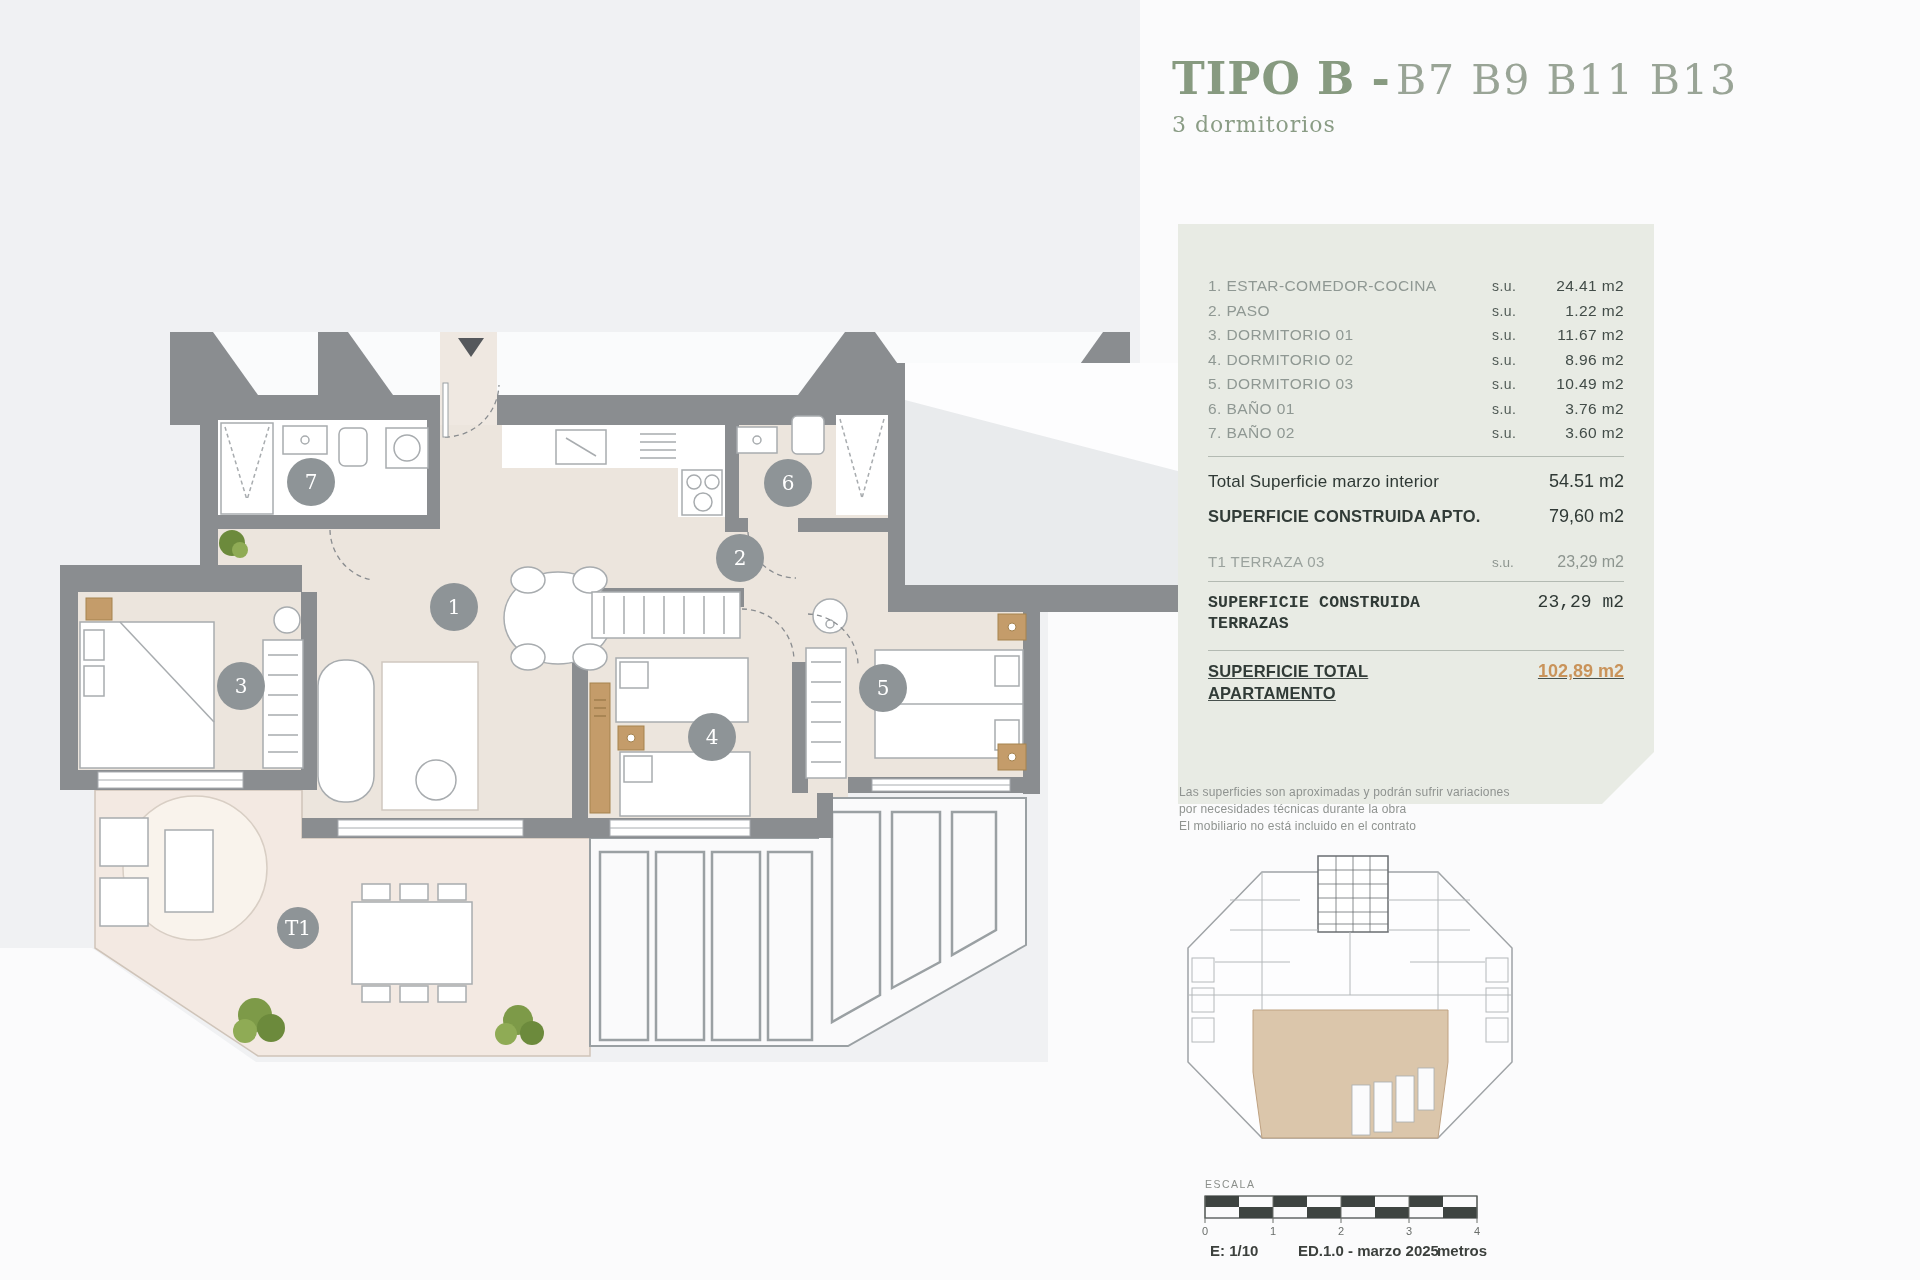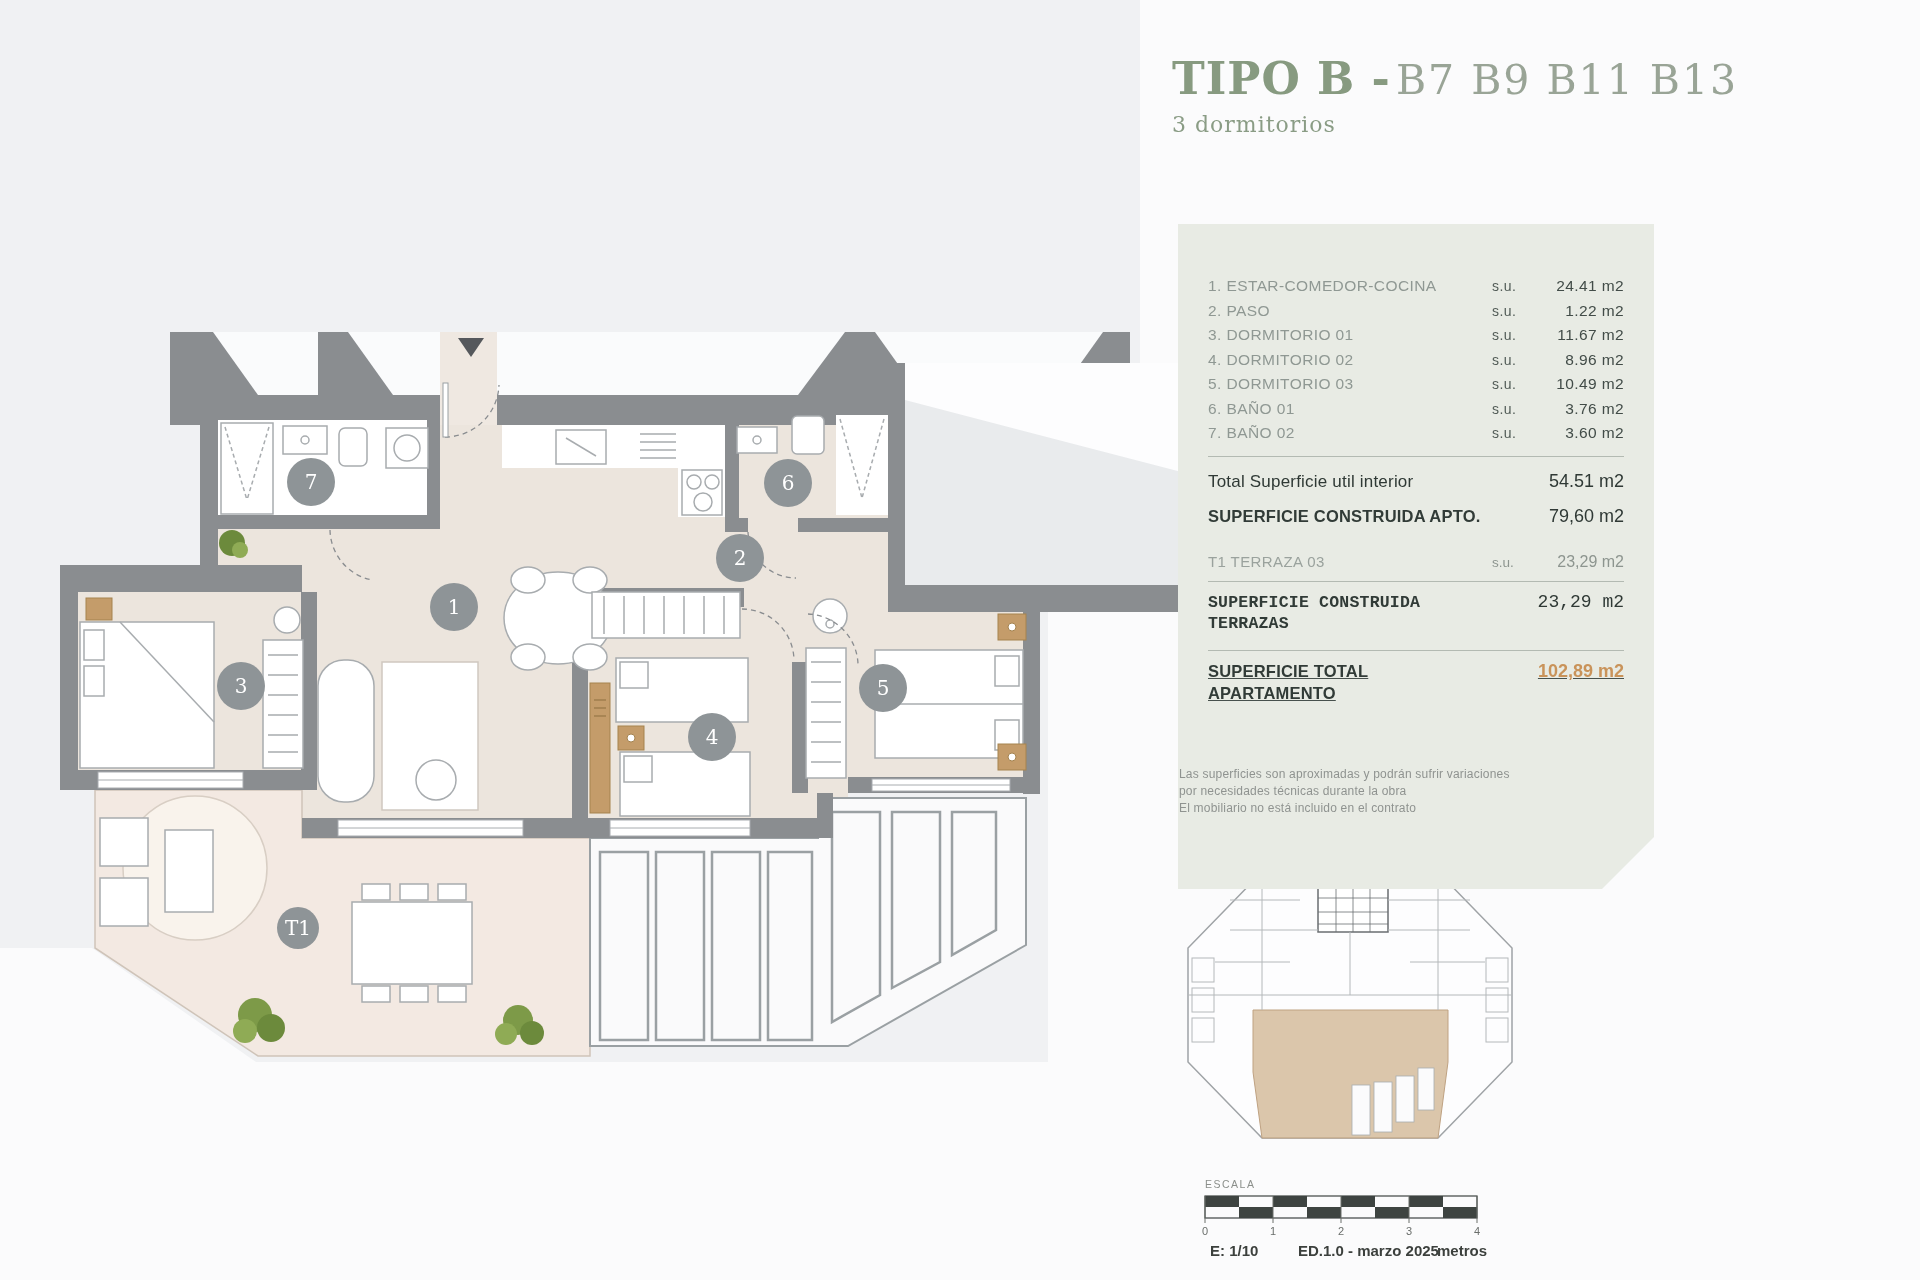--- a/index.html
+++ b/index.html
@@ -8,21 +8,21 @@
     background:#fbfbfc;font-family:"Liberation Sans",sans-serif;
   }
   
   .title-block{position:absolute;left:1172px;top:56px;}
   .title-line1{font-family:"DejaVu Serif",serif;line-height:1.05;}
   .title-bold{font-size:44px;font-weight:bold;color:#879a80;letter-spacing:1px;}
   .title-units{font-size:41px;font-weight:normal;color:#99a496;letter-spacing:2px;}
   .title-sub{font-family:"DejaVu Serif",serif;font-size:22px;color:#8a9c85;margin-top:10px;letter-spacing:1px;}
   
   .panel{
-    position:absolute;left:1178px;top:224px;width:476px;height:665px;
+    position:absolute;left:1178px;top:224px;width:476px;height:580px;
     background:#e8ebe4;
     clip-path:polygon(0 0,100% 0,100% calc(100% - 52px),calc(100% - 52px) 100%,0 100%);
     box-sizing:border-box;padding:50px 30px 0 30px;
     color:#47514d;
   }
   .room-row{display:flex;align-items:baseline;font-size:15.5px;line-height:24.5px;letter-spacing:.4px;}
   .room-label{flex:1;color:#8f9893;}
   .room-su{width:40px;text-align:left;font-size:14px;color:#525c57;}
   .room-value{width:92px;text-align:right;color:#424c48;}
   .divider{border:none;border-top:1px solid #b3bab2;margin:10px 0;}
@@ -30,21 +30,21 @@
   .tot-label{flex:1;font-size:16.5px;color:#313b37;font-weight:bold;letter-spacing:.2px;}
   .tot-label.sentence{font-weight:normal;font-size:17px;color:#2f3935;}
   .tot-value{font-size:18px;color:#2f3935;text-align:right;}
   .light-row{display:flex;align-items:baseline;margin-top:26px;}
   .light-label{flex:1;font-size:15px;color:#9aa29d;letter-spacing:.4px;}
   .light-su{width:40px;font-size:13.5px;color:#8d958f;}
   .light-value{width:92px;text-align:right;font-size:16px;color:#8d958f;}
   .two-line .tot-label{line-height:1.3;}
   .orange{color:#c9935a !important;font-weight:bold;}
   
-  .disclaimer{position:absolute;left:1179px;top:766px;font-size:12px;line-height:1.4;color:#8f9390;letter-spacing:.2px;}
+  .disclaimer{position:absolute;left:1179px;top:784px;font-size:12px;line-height:1.4;color:#8f9390;letter-spacing:.2px;}
   
   .plan-svg{position:absolute;left:0;top:0;}
   .marker-text{font-family:"DejaVu Serif",serif;font-size:20px;fill:#ffffff;}
   .scale-num{font-size:11px;fill:#6a6e6b;}
   .scale-label{font-size:10.5px;fill:#8b8f8b;letter-spacing:1.5px;}
   .scale-foot{font-size:15px;fill:#3c403d;font-weight:bold;}
 </style>
 </head>
 <body>
 
@@ -339,21 +339,21 @@
   </div>
   <div class="room-row">
     <span class="room-label">7. BAÑO 02</span>
     <span class="room-su">s.u.</span>
     <span class="room-value">3.60 m2</span>
   </div>
 
   <hr class="divider">
 
   <div class="tot-row">
-    <span class="tot-label sentence">Total Superficie util interior</span>
+    <span class="tot-label sentence">Total Superficie marzo interior</span>
     <span class="tot-value">54.51 m2</span>
   </div>
   <div class="tot-row">
     <span class="tot-label">SUPERFICIE CONSTRUIDA APTO.</span>
     <span class="tot-value">79,60 m2</span>
   </div>
 
   <div class="light-row">
     <span class="light-label">T1 TERRAZA 03</span>
     <span class="light-su">s.u.</span>

